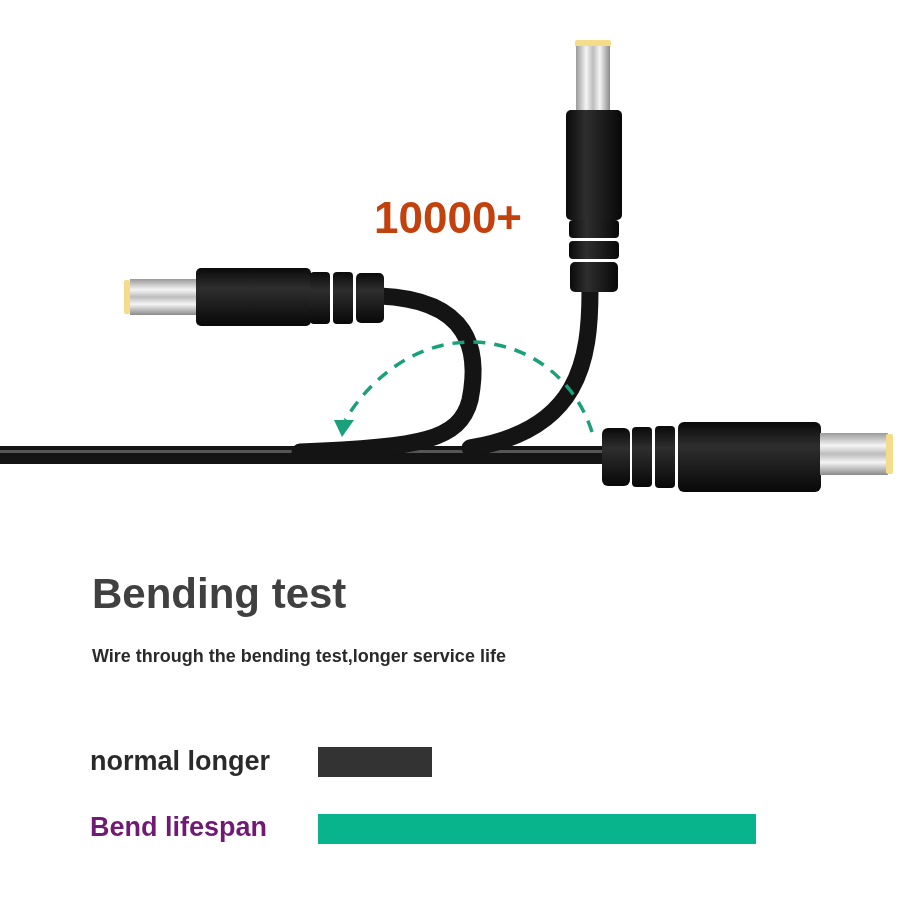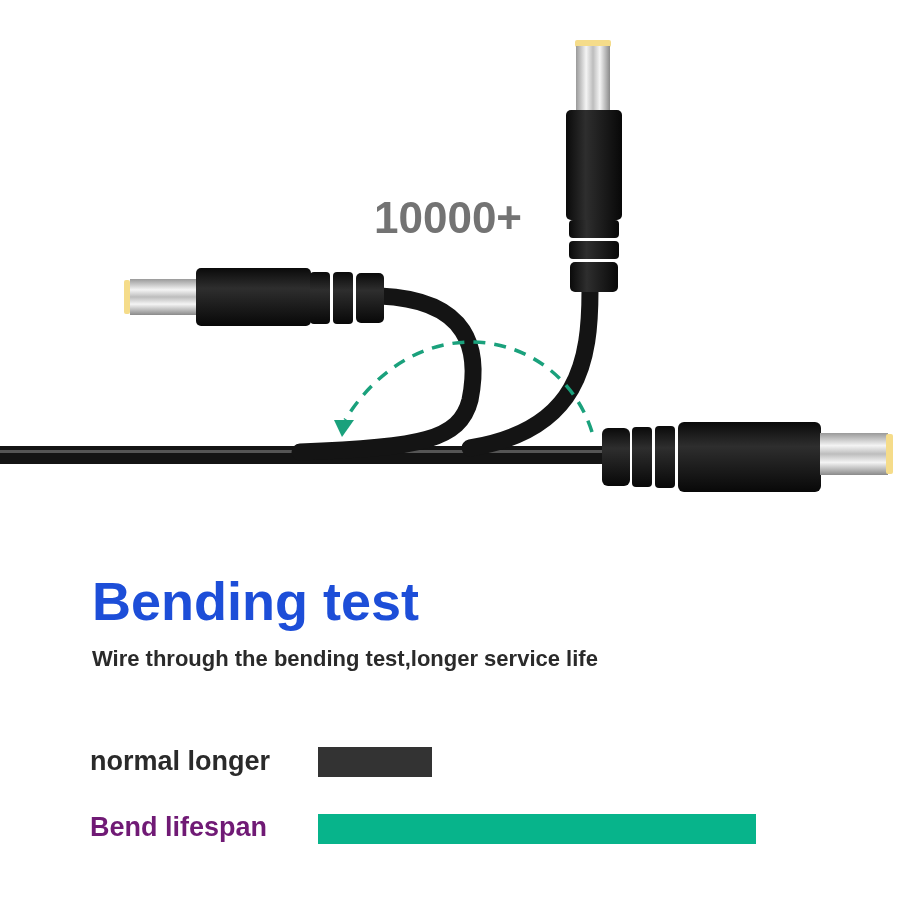--- a/index.html
+++ b/index.html
@@ -1,20 +1,20 @@
 <!DOCTYPE html>
 <html><head>
 <meta charset="utf-8">
 <style>
   html,body{margin:0;padding:0;background:#ffffff;}
   body{width:900px;height:900px;position:relative;overflow:hidden;font-family:"Liberation Sans","DejaVu Sans",sans-serif;}
   .illus{position:absolute;left:0;top:0;width:900px;height:520px;}
-  .count{position:absolute;left:374px;top:193px;font-size:44px;font-weight:bold;color:#737373;letter-spacing:0px;}
-  .title{position:absolute;left:92px;top:570px;font-size:54px;font-weight:bold;color:#1d4ed8;}
-  .subtitle{position:absolute;left:92px;top:646px;font-size:22px;font-weight:bold;color:#2a2a2a;}
+  .count{position:absolute;left:374px;top:193px;font-size:44px;font-weight:bold;color:#c2410c;letter-spacing:0px;}
+  .title{position:absolute;left:92px;top:570px;font-size:42px;font-weight:bold;color:#404040;}
+  .subtitle{position:absolute;left:92px;top:646px;font-size:18px;font-weight:bold;color:#2a2a2a;}
   .row-label{position:absolute;font-size:27px;font-weight:bold;}
   .lbl-normal{left:90px;top:746px;color:#2a2a2a;}
   .lbl-bend{left:90px;top:812px;color:#701a75;}
   .bar{position:absolute;height:30px;}
   .bar-normal{left:318px;top:747px;width:114px;background:#333333;}
   .bar-bend{left:318px;top:814px;width:438px;background:#07b48b;}
 </style>
 </head>
 <body>
 

